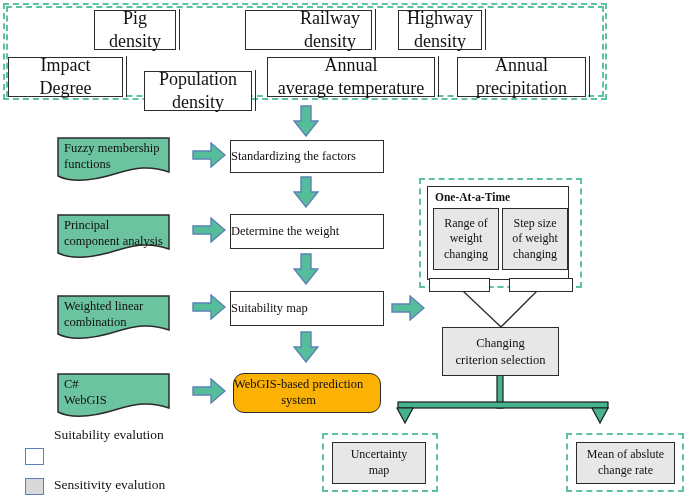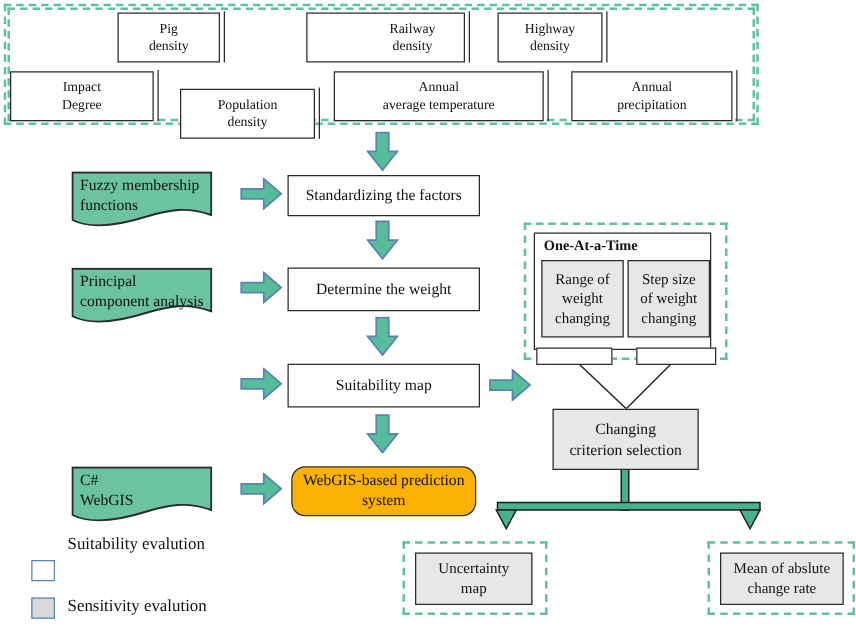--- a/index.html
+++ b/index.html
@@ -18,37 +18,37 @@
     position:relative;width:685px;height:502px;background:#fff;overflow:hidden;
     font-family:"Liberation Serif","DejaVu Serif",serif;color:#111;
   }
   
   .panel-outer{position:absolute;border:2px dashed var(--dashed-green);}
   .panel-inner{position:absolute;inset:1px;border:2px dashed var(--dashed-green);}
   
   .factor-box{
     position:absolute;background:#fff;border:1.4px solid var(--border-dark);
     display:flex;align-items:center;justify-content:center;text-align:center;
-    font-size:11px;line-height:1.3;white-space:pre-line;z-index:2;
+    font-size:18px;line-height:1.3;white-space:pre-line;z-index:2;
   }
   .factor-box::after{
     content:"";position:absolute;top:-2px;right:-5px;height:calc(100% + 3px);width:2px;
     border-right:1.4px solid var(--border-dark);
   }
   
   .doc-box{position:absolute;width:113px;height:48px;}
   .doc-box svg{display:block;}
   .doc-label{
     position:absolute;left:7px;top:3px;right:3px;font-size:12.5px;line-height:1.28;
     white-space:pre-line;
   }
   
   .step-box{
     position:absolute;background:#fff;border:1.4px solid var(--border-dark);
-    display:flex;align-items:center;justify-content:center;text-align:center;
+    display:flex;align-items:center;text-align:center;
     font-size:12.5px;line-height:1.25;white-space:pre-line;
   }
   .step-box.orange{background:var(--orange);}
   .arrow{position:absolute;}
   .arrow svg{display:block;}
   
   .oat-dashed{position:absolute;border:2px dashed var(--dashed-green);}
   .oat-solid{position:absolute;background:#fff;border:1.4px solid var(--border-dark);}
   .oat-title{position:absolute;left:7px;top:4px;font-size:11.5px;font-weight:bold;}
   .gray-box{
@@ -96,20 +96,27 @@
     <div class="doc-label">Fuzzy membership
 functions</div>
   </div>
   <div class="doc-box" style="left:57px;top:214px;">
     <svg width="113" height="48" viewBox="0 0 113 48">
       <path d="M1,1 L112,1 L112,35 C92,28 78,31 61,36 C39,43 17,47 1,39 Z" style="fill:var(--doc-green);stroke:var(--border-dark);stroke-width:1.5;"></path>
     </svg>
     <div class="doc-label">Principal
 component analysis</div>
   </div>
+  <div class="doc-box" style="left:57px;top:295px;">
+    <svg width="113" height="48" viewBox="0 0 113 48">
+      <path d="M1,1 L112,1 L112,35 C92,28 78,31 61,36 C39,43 17,47 1,39 Z" style="fill:var(--doc-green);stroke:var(--border-dark);stroke-width:1.5;"></path>
+    </svg>
+    <div class="doc-label">Weighted linear
+combination</div>
+  </div>
   <div class="doc-box" style="left:57px;top:373px;">
     <svg width="113" height="48" viewBox="0 0 113 48">
       <path d="M1,1 L112,1 L112,35 C92,28 78,31 61,36 C39,43 17,47 1,39 Z" style="fill:var(--doc-green);stroke:var(--border-dark);stroke-width:1.5;"></path>
     </svg>
     <div class="doc-label">C#
 WebGIS</div>
   </div>
 
   <div class="step-box" style="left:230px;top:140px;width:152px;height:31px;"><span>Standardizing the factors</span></div>
   <div class="step-box" style="left:230px;top:214px;width:152px;height:33px;"><span>Determine the weight</span></div>

